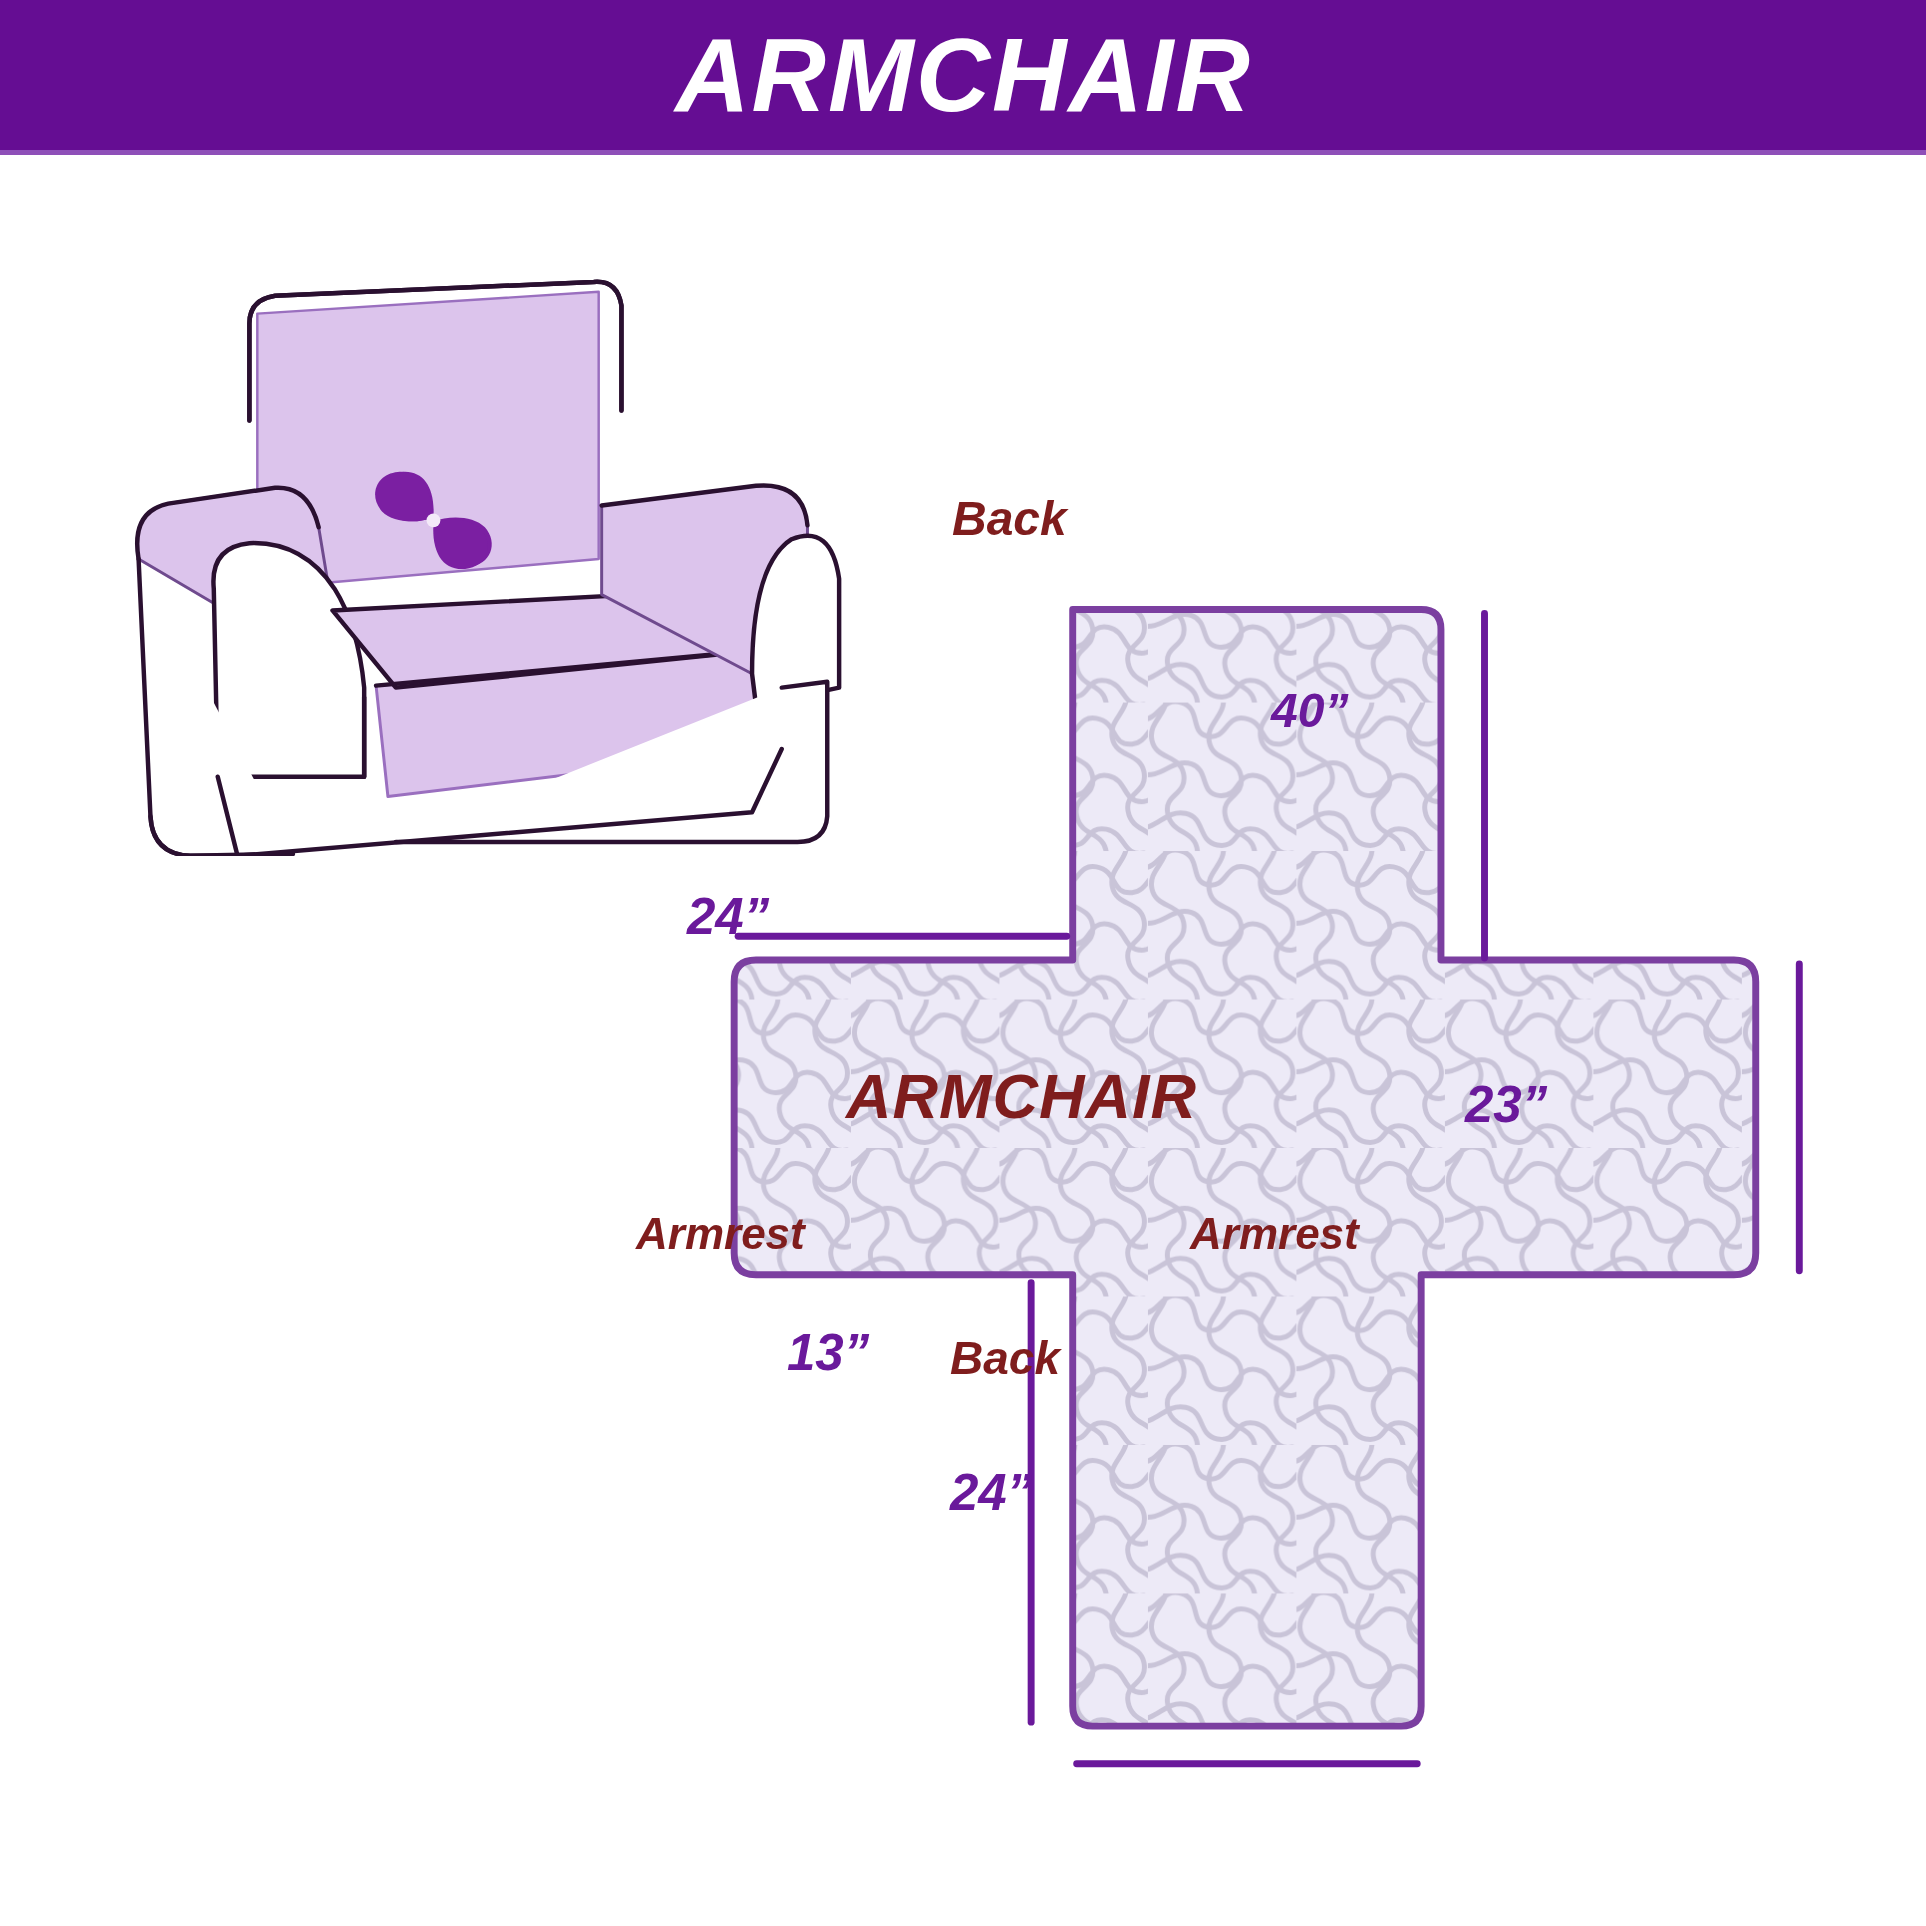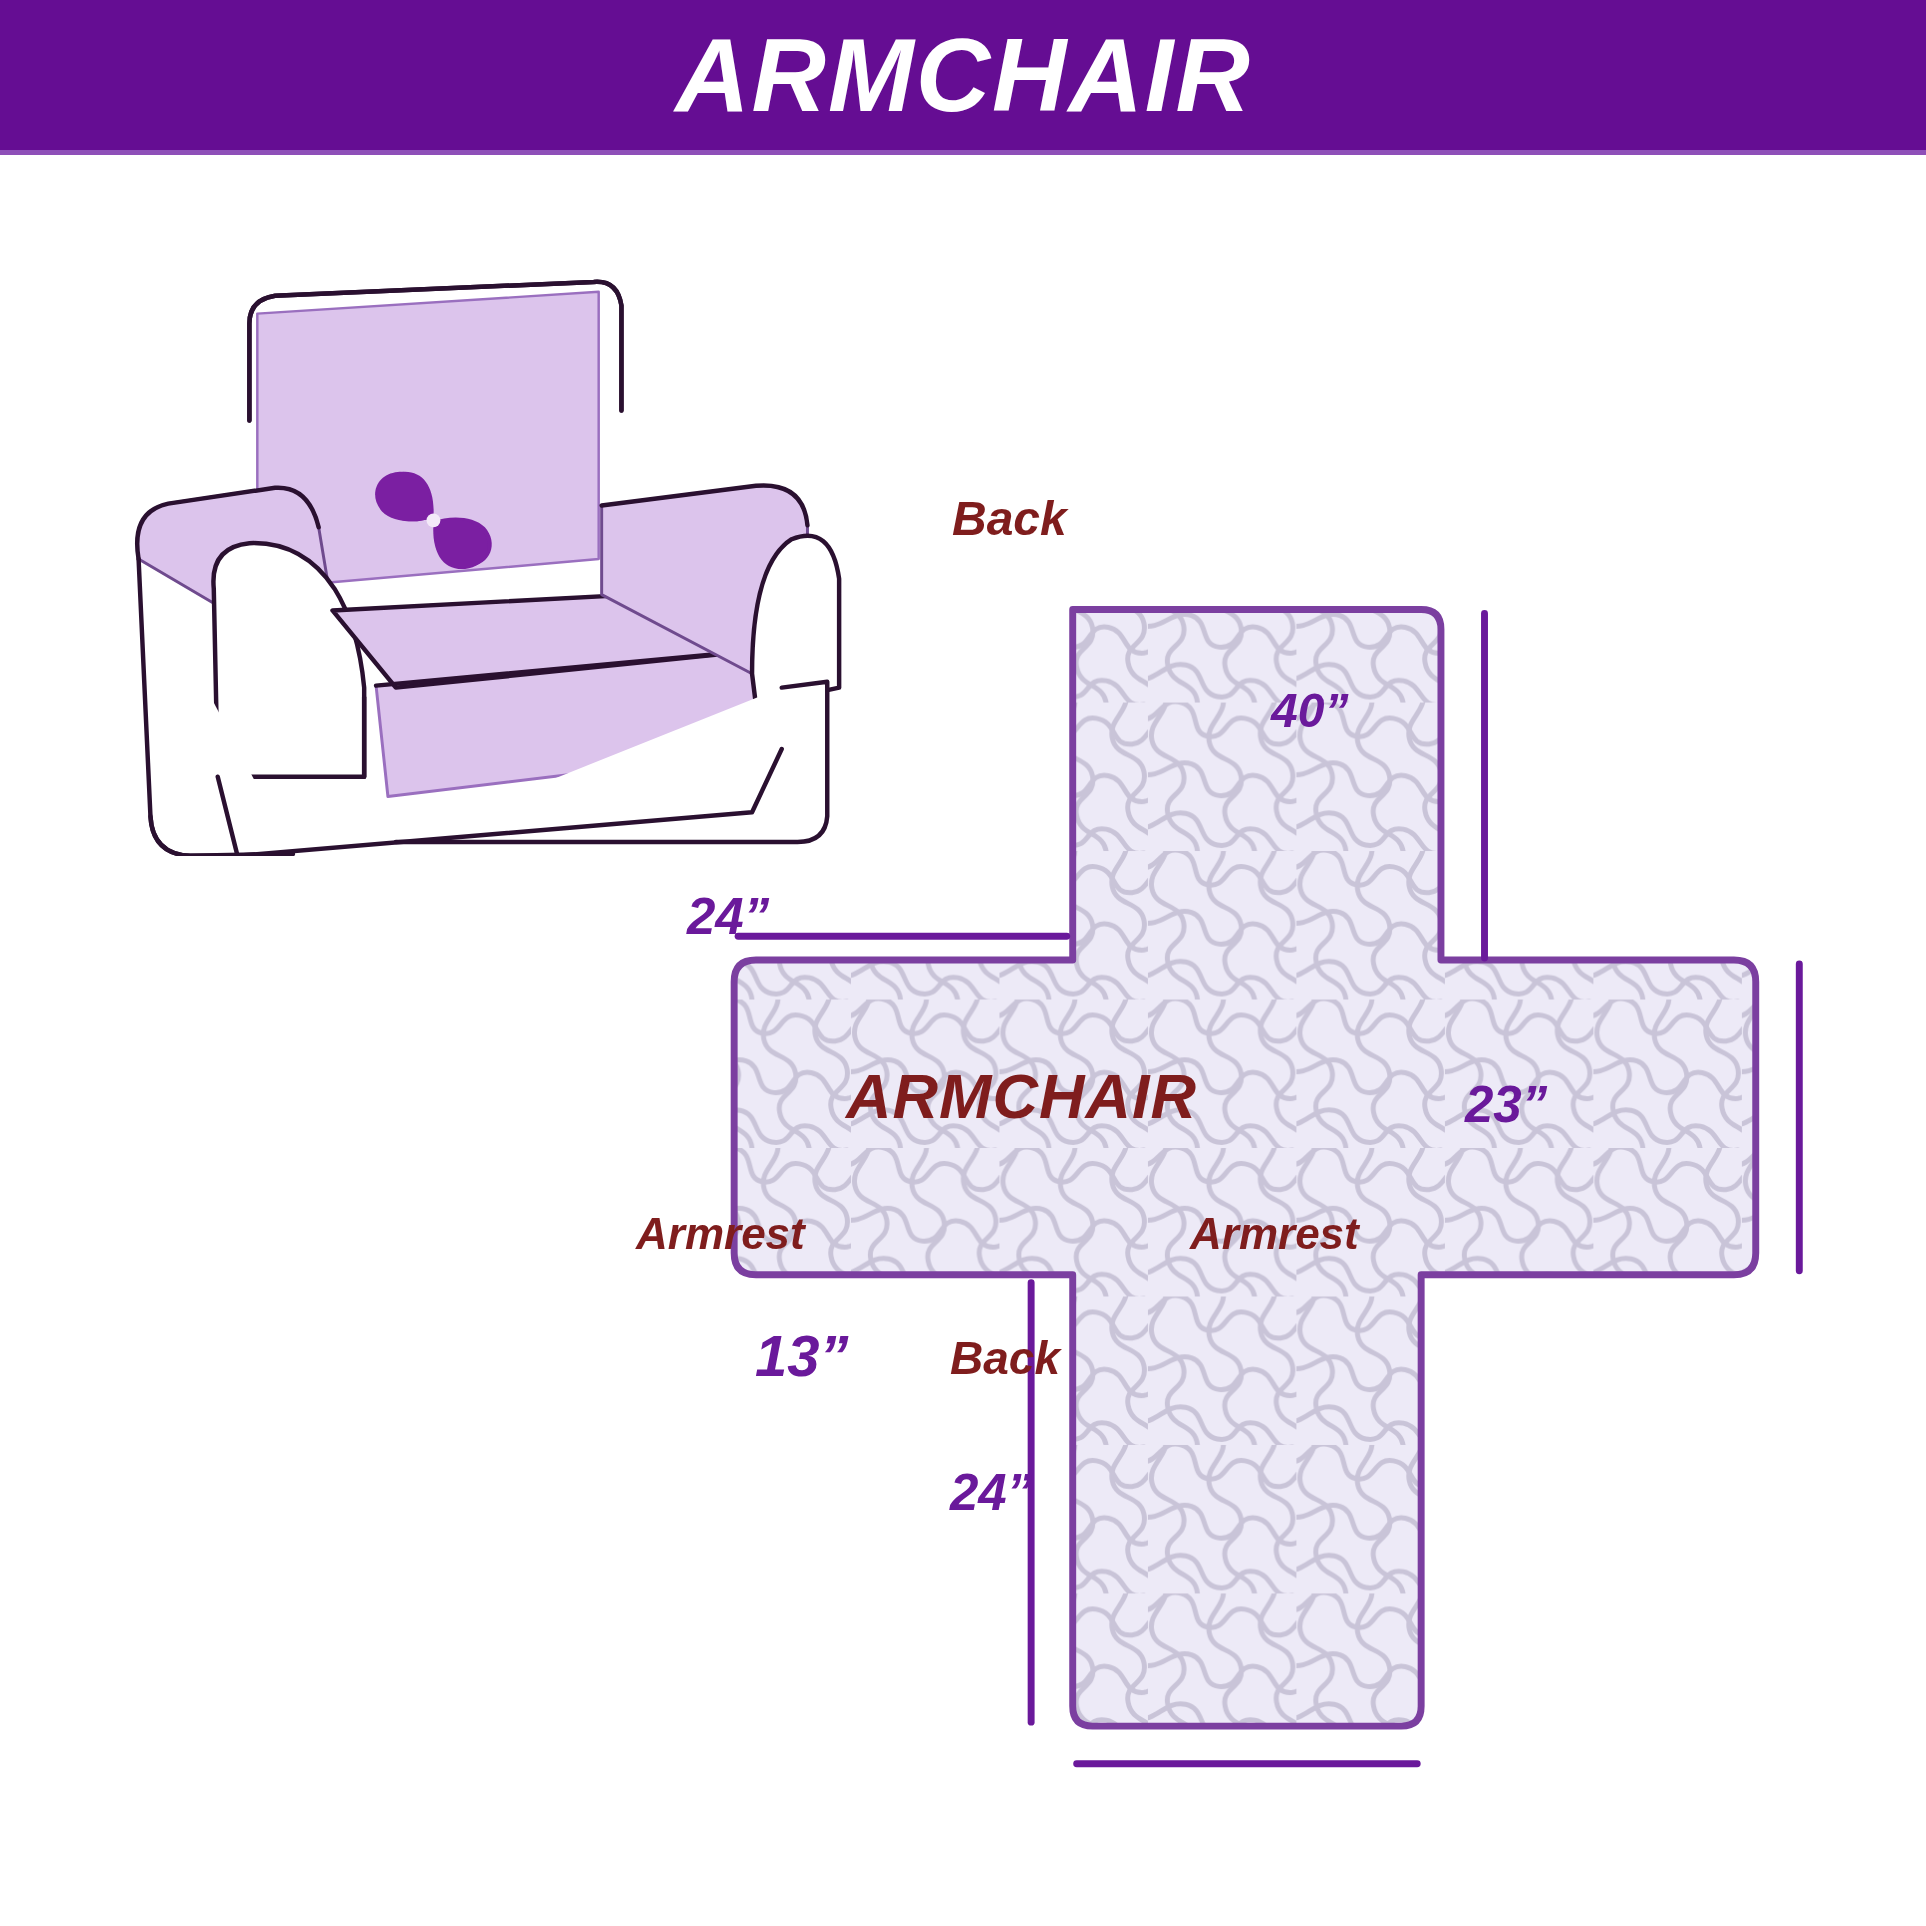--- a/index.html
+++ b/index.html
@@ -49,21 +49,21 @@
   .lbl-front   {left:950px;  top:1335px; font-size:46px;}
 
   .dim{
     position:absolute;color:#6A199B;font-weight:bold;
     font-family:"Liberation Sans","DejaVu Sans",sans-serif;
     white-space:nowrap;line-height:1;
   }
   .dim-40 {left:1235px;top:687px;  font-size:48px;margin-left:36px;}
   .dim-24t{left:687px; top:891px;  font-size:51px;}
   .dim-23 {left:1443px;top:1079px; font-size:51px;margin-left:22px;}
-  .dim-13 {left:755px; top:1327px; font-size:58px;}
+  .dim-13 {left:787px; top:1327px; font-size:51px;}
   .dim-24b{left:950px; top:1467px; font-size:51px;}
 </style>
 </head>
 <body>
 
 <div id="page">
 
   <div class="header">
     <div class="header-title">ARMCHAIR</div>
   </div>

